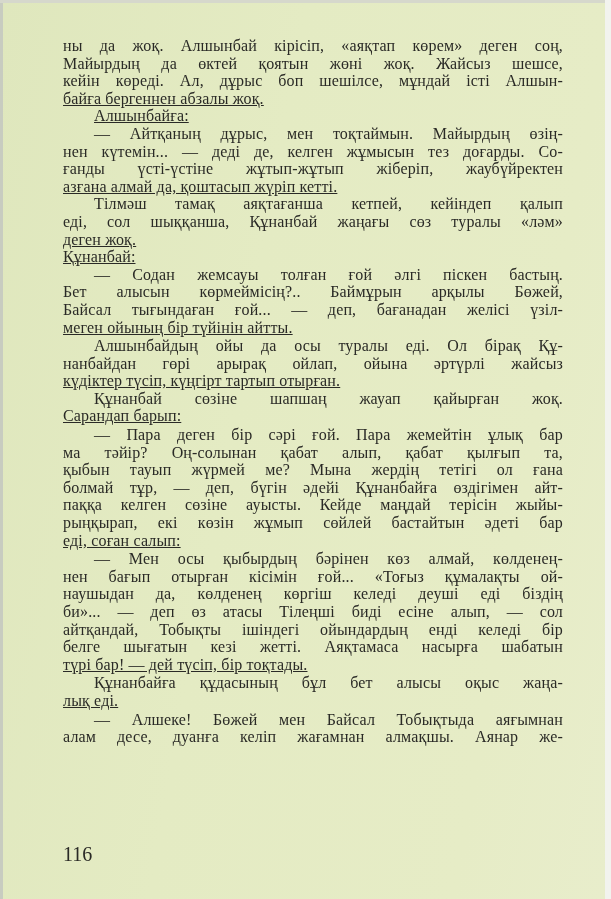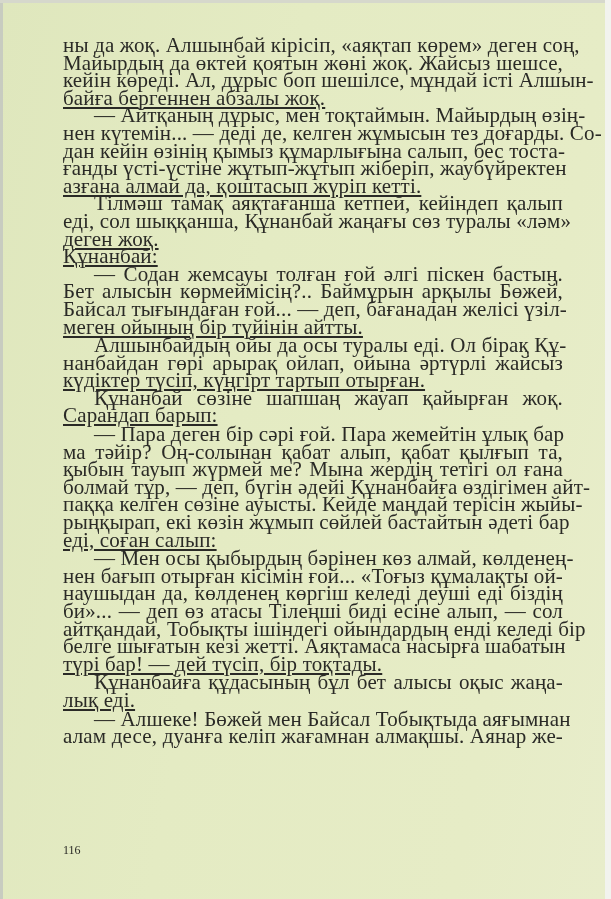--- a/index.html
+++ b/index.html
@@ -44,21 +44,21 @@
       width: 6px;
       height: 899px;
       background: #f2f3ee;
     }
     .text-block {
       position: absolute;
       left: 63px;
       top: 37px;
       width: 500px;
       font-family: "Liberation Serif", serif;
-      font-size: 21px;
+      font-size: 16px;
       line-height: 17.6px;
       color: #2a2a26;
       text-align: justify;
       letter-spacing: 0.15px;
     }
     .para {
       margin: 0;
       text-indent: 0;
     }
     .para.gap {
@@ -76,46 +76,48 @@
       text-decoration: underline;
     }
     .line.first {
       padding-left: 31px;
     }
     .page-number {
       position: absolute;
       left: 63px;
       top: 843px;
       font-family: "Liberation Serif", serif;
-      font-size: 12px;
+      font-size: 20px;
       color: #2a2a26;
     }
   </style>
 </head>
 <body>
 
 <div class="left-shadow"></div>
 <div class="top-shadow"></div>
 <div class="page"></div>
 <div class="right-edge"></div>
 
 <div class="text-block" id="text-block">
 
   <div class="para">
     <span class="line">ны да жоқ. Алшынбай кірісіп, «аяқтап көрем» деген соң,</span>
     <span class="line">Майырдың да өктей қоятын жөні жоқ. Жайсыз шешсе,</span>
     <span class="line">кейін көреді. Ал, дұрыс боп шешілсе, мұндай істі Алшын-</span>
     <span class="line last">байға бергеннен абзалы жоқ.</span>
   </div>
 
+  <div class="para">
+    <span class="line first last">Алшынбайға:</span>
+  </div>
 
   <div class="para">
     <span class="line first">— Айтқаның дұрыс, мен тоқтаймын. Майырдың өзің-</span>
     <span class="line">нен күтемін... — деді де, келген жұмысын тез доғарды. Со-</span>
-    <span class="line">дан кейін өзінің қымыз құмарлығына салып, бес тоста-</span>
     <span class="line">ғанды үсті-үстіне жұтып-жұтып жіберіп, жаубүйректен</span>
     <span class="line last">азғана алмай да, қоштасып жүріп кетті.</span>
   </div>
 
   <div class="para">
     <span class="line first">Тілмәш тамақ аяқтағанша кетпей, кейіндеп қалып</span>
     <span class="line">еді, сол шыққанша, Құнанбай жаңағы сөз туралы «ләм»</span>
     <span class="line last">деген жоқ.</span>
   </div>
 

